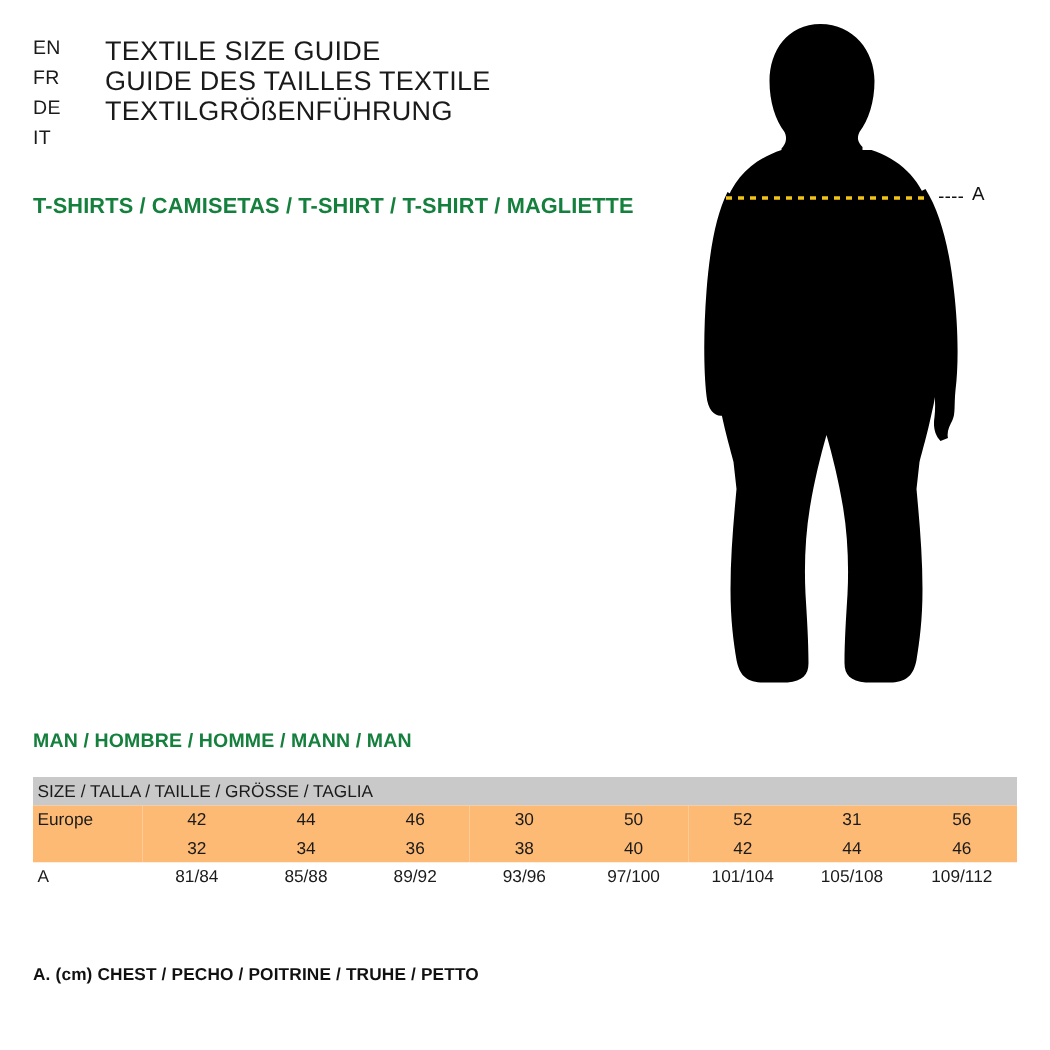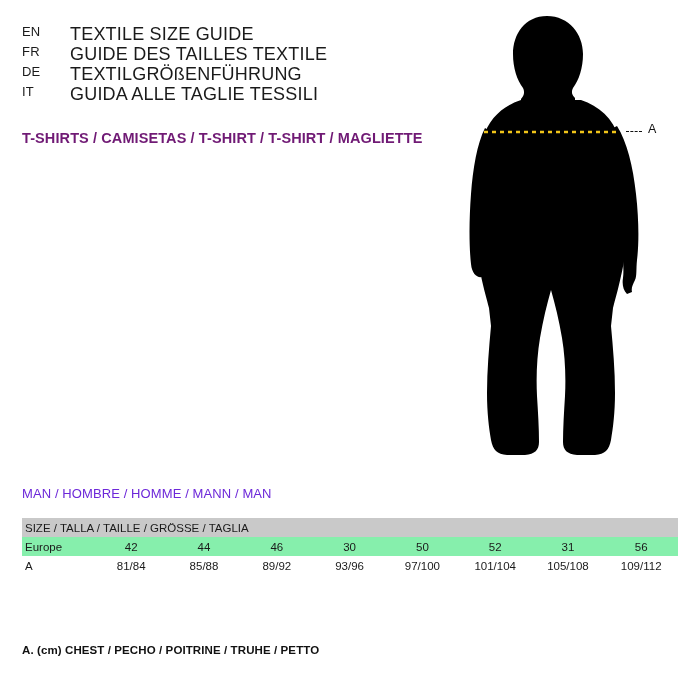--- a/index.html
+++ b/index.html
@@ -52,21 +52,21 @@
     position: absolute;
     left: 22px;
     top: 128px;
     width: 470px;
   }
   .cat-line {
     font-size: 14.5px;
     font-weight: bold;
     letter-spacing: 0.1px;
     line-height: 20px;
-    color: #701a75;
+    color: #15803d;
   }
 
   
   .figure-wrap {
     position: absolute;
     left: 455px;
     top: 8px;
     width: 245px;
     height: 465px;
   }
@@ -87,23 +87,23 @@
     width: 16px;
     border-top: 1px dashed #111111;
   }
 
   
   .man-heading {
     position: absolute;
     left: 22px;
     top: 486px;
     font-size: 13px;
-    font-weight: normal;
+    font-weight: bold;
     letter-spacing: 0.1px;
-    color: #6d28d9;
+    color: #15803d;
   }
 
   
   .table-wrap {
     position: absolute;
     left: 22px;
     top: 518px;
     width: 656px;
   }
   table.size-table {
@@ -123,21 +123,21 @@
     text-align: left;
     padding-left: 3px;
     width: 104px;
   }
   tr.head-row td {
     background: #c9c9c9;
     font-size: 11.5px;
     height: 19px;
   }
   tr.band td {
-    background: #86efac;
+    background: #fdba74;
   }
   tr.plain td {
     background: #ffffff;
   }
 
   
   .footer-note {
     position: absolute;
     left: 22px;
     top: 644px;
@@ -160,21 +160,20 @@
     <div class="lang-row">
       <span class="lang-code">FR</span>
       <span class="lang-text">GUIDE DES TAILLES TEXTILE</span>
     </div>
     <div class="lang-row">
       <span class="lang-code">DE</span>
       <span class="lang-text">TEXTILGRÖßENFÜHRUNG</span>
     </div>
     <div class="lang-row">
       <span class="lang-code">IT</span>
-      <span class="lang-text">GUIDA ALLE TAGLIE TESSILI</span>
     </div>
   </div>
 
   <div class="cat-block">
     <div class="cat-line">T-SHIRTS / CAMISETAS / T-SHIRT / T-SHIRT / MAGLIETTE</div>
   </div>
 
   <div class="figure-wrap">
     <svg width="245" height="465" viewBox="0 0 245 465" xmlns="http://www.w3.org/2000/svg">
       <g fill="#000000">
@@ -233,20 +232,31 @@
           <td class="rowlabel">Europe</td>
           <td>42</td>
           <td>44</td>
           <td>46</td>
           <td>30</td>
           <td>50</td>
           <td>52</td>
           <td>31</td>
           <td>56</td>
         </tr>
+        <tr class="band">
+          <td class="rowlabel"></td>
+          <td>32</td>
+          <td>34</td>
+          <td>36</td>
+          <td>38</td>
+          <td>40</td>
+          <td>42</td>
+          <td>44</td>
+          <td>46</td>
+        </tr>
         <tr class="plain">
           <td class="rowlabel">A</td>
           <td>81/84</td>
           <td>85/88</td>
           <td>89/92</td>
           <td>93/96</td>
           <td>97/100</td>
           <td>101/104</td>
           <td>105/108</td>
           <td>109/112</td>

